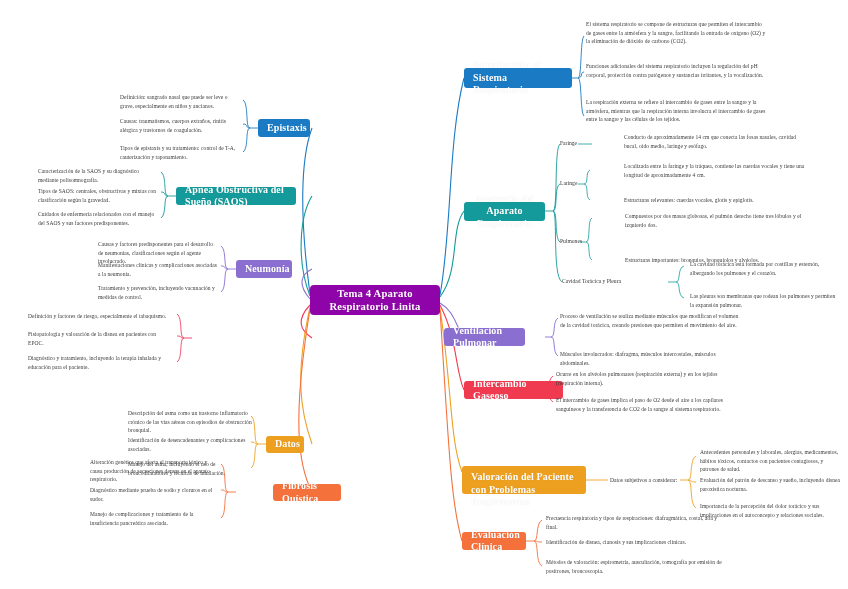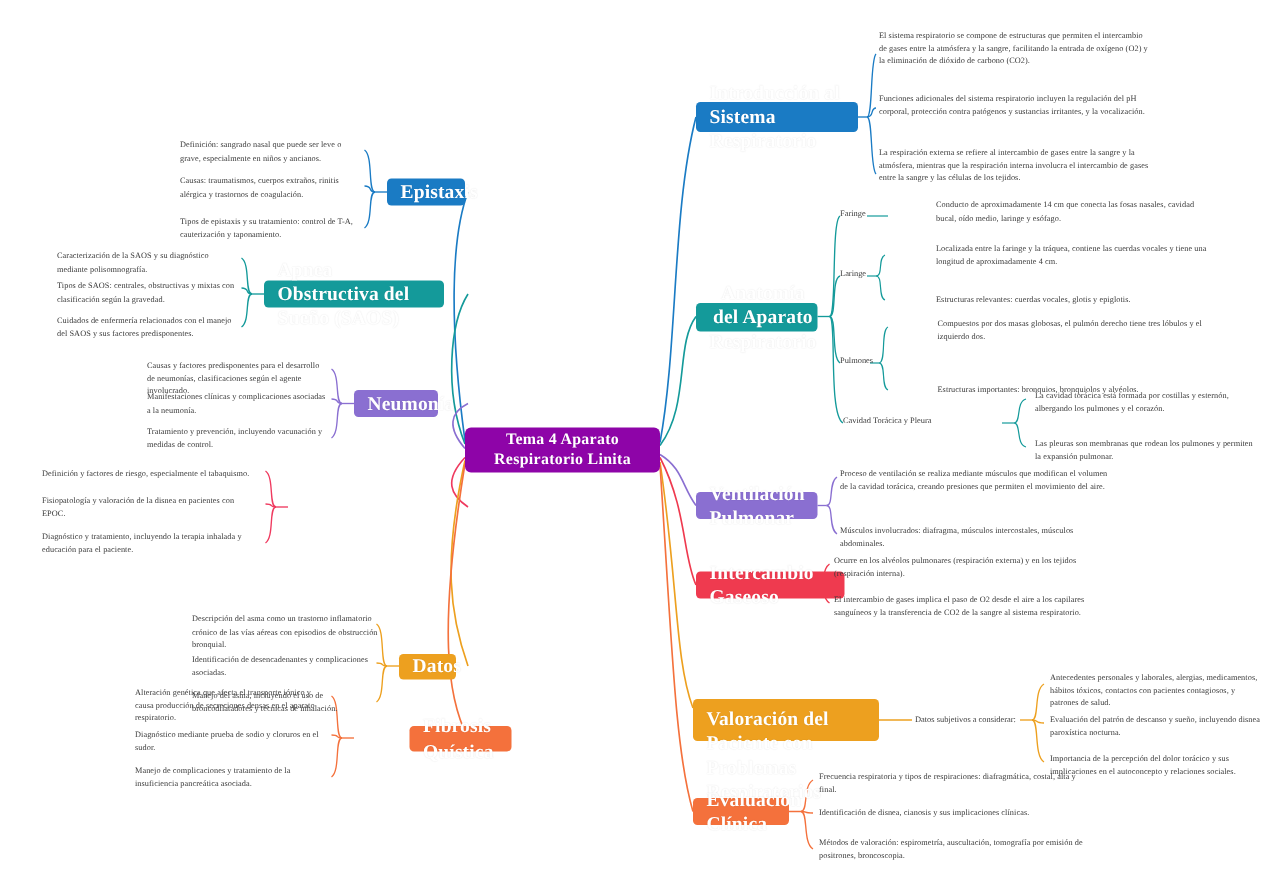--- a/index.html
+++ b/index.html
@@ -9,21 +9,21 @@
     color:#2b2b2b;
   }
   #canvas{position:absolute;inset:0;width:848px;height:589px;}
   svg#wires{position:absolute;left:0;top:0;width:848px;height:589px;pointer-events:none;}
   .node{
     position:absolute;box-sizing:border-box;
     color:#ffffff;border-radius:3px;
     font-weight:bold;line-height:1.25;
     display:flex;align-items:center;
     padding:5px 9px;
-    font-size:13px;
+    font-size:10px;
     letter-spacing:.1px;
     text-shadow:0 0 1px rgba(0,0,0,.12);
   }
   .center-node{
     background:#8e04a8;color:#ffffff;border-radius:4px;
     font-size:10.6px;justify-content:center;text-align:center;
     font-weight:bold;letter-spacing:.2px;
   }
   .leaf{
     position:absolute;box-sizing:border-box;
@@ -157,21 +157,21 @@
   <div class="leaf right" style="left:624px;top:196px;width:186px;">Estructuras relevantes: cuerdas vocales, glotis y epiglotis.</div>
 
   <div class="sublabel" style="left:560px;top:238px;width:36px;">Pulmones</div>
   <div class="leaf right" style="left:625px;top:212px;width:186px;">Compuestos por dos masas globosas, el pulmón derecho tiene tres lóbulos y el izquierdo dos.</div>
   <div class="leaf right" style="left:625px;top:256px;width:186px;">Estructuras importantes: bronquios, bronquiolos y alvéolos.</div>
 
   <div class="sublabel" style="left:562px;top:278px;width:108px;">Cavidad Torácica y Pleura</div>
   <div class="leaf right" style="left:690px;top:260px;width:150px;">La cavidad torácica está formada por costillas y esternón, albergando los pulmones y el corazón.</div>
   <div class="leaf right" style="left:690px;top:292px;width:150px;">Las pleuras son membranas que rodean los pulmones y permiten la expansión pulmonar.</div>
 
-  <div class="node" style="left:464px;top:328px;width:81px;height:18px;background:#8a6fd1;">
+  <div class="node" style="left:444px;top:328px;width:81px;height:18px;background:#8a6fd1;">
     <span>Ventilación Pulmonar</span>
   </div>
   <div class="leaf right" style="left:560px;top:312px;width:180px;">Proceso de ventilación se realiza mediante músculos que modifican el volumen de la cavidad torácica, creando presiones que permiten el movimiento del aire.</div>
   <div class="leaf right" style="left:560px;top:350px;width:180px;">Músculos involucrados: diafragma, músculos intercostales, músculos abdominales.</div>
 
   <div class="node" style="left:464px;top:381px;width:99px;height:18px;background:#ef3a4f;">
     <span>Intercambio Gaseoso</span>
   </div>
   <div class="leaf right" style="left:556px;top:370px;width:180px;">Ocurre en los alvéolos pulmonares (respiración externa) y en los tejidos (respiración interna).</div>
   <div class="leaf right" style="left:556px;top:396px;width:180px;">El intercambio de gases implica el paso de O2 desde el aire a los capilares sanguíneos y la transferencia de CO2 de la sangre al sistema respiratorio.</div>

